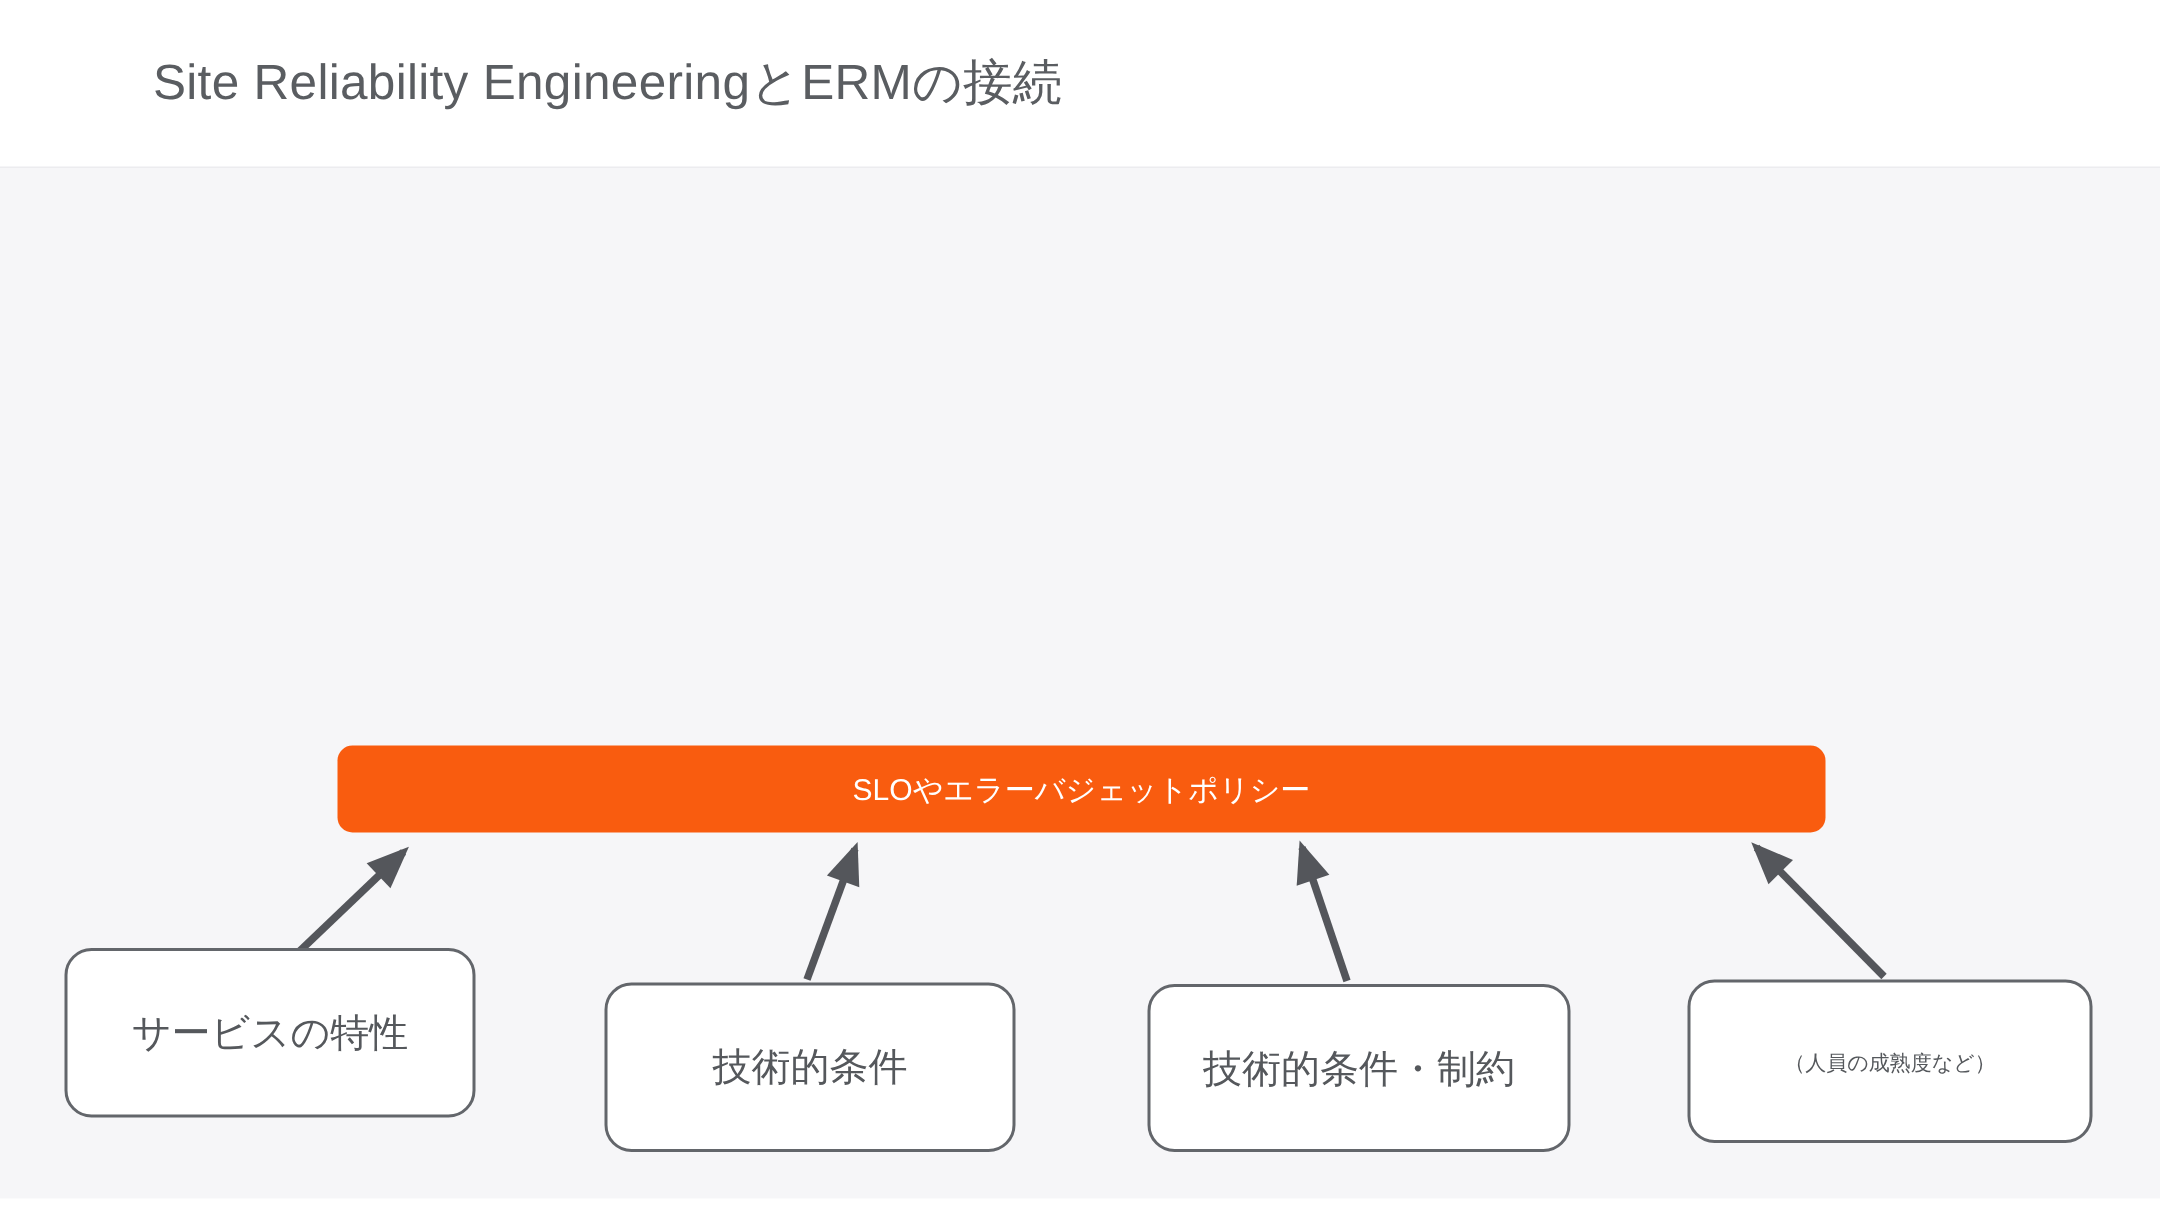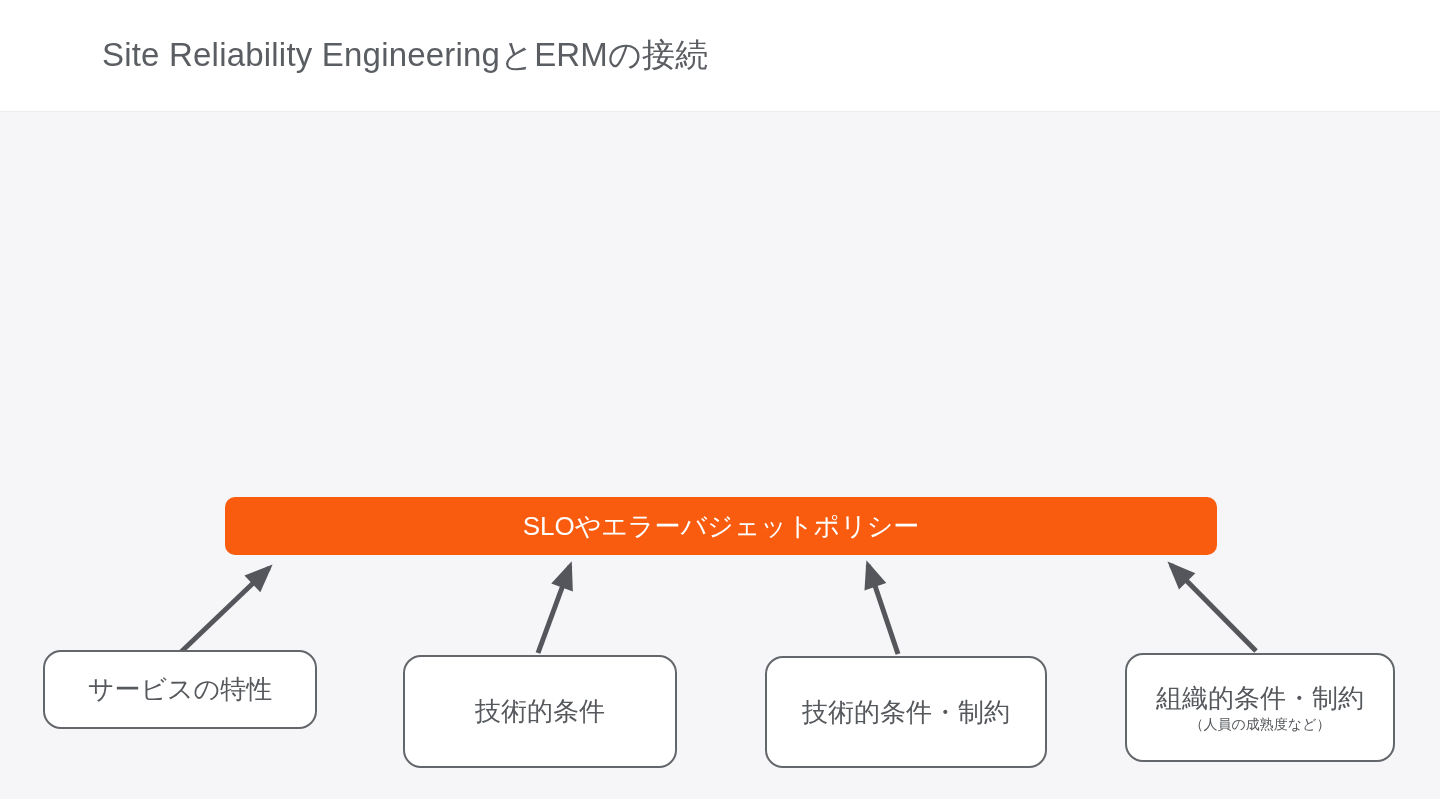--- a/index.html
+++ b/index.html
@@ -42,41 +42,41 @@
   .arrow-layer line{
     stroke:var(--arrow-gray);
     stroke-width:5;
   }
   .banner{
     position:absolute;left:225px;top:497px;width:992px;height:58px;
     background:var(--banner-orange);
     border-radius:10px;
     display:flex;align-items:center;justify-content:center;
     color:#ffffff;
-    font-size:26px;
+    font-size:20px;
     z-index:2;
   }
   .factor-box{
     position:absolute;
     background:#ffffff;
     border:2px solid var(--box-border);
     border-radius:18px;
     display:flex;flex-direction:column;align-items:center;justify-content:center;
     color:var(--box-text);
     font-size:26px;
     text-align:center;
     z-index:2;
     line-height:1.25;
   }
   .factor-box .sublabel{
     font-size:14px;
     margin-top:2px;
     color:var(--box-text);
   }
-  #box-1{left:43px;top:650px;width:274px;height:79px;}
+  #box-1{left:43px;top:632px;width:274px;height:113px;}
   #box-2{left:403px;top:655px;width:274px;height:113px;}
   #box-3{left:765px;top:656px;width:282px;height:112px;}
   #box-4{left:1125px;top:653px;width:270px;height:109px;}
   .bottom-margin{
     position:absolute;left:0;bottom:0;width:1440px;height:11px;
     background:#ffffff;z-index:3;
   }
 </style>
 </head>
 <body>
@@ -107,17 +107,16 @@
 
 <div class="factor-box" id="box-2">
   <span>技術的条件</span>
 </div>
 
 <div class="factor-box" id="box-3">
   <span>技術的条件・制約</span>
 </div>
 
 <div class="factor-box" id="box-4">
-  <span>組織的条件・制約</span>
   <span class="sublabel">（人員の成熟度など）</span>
 </div>
 
 <div class="bottom-margin"></div>
 
 </body></html>

